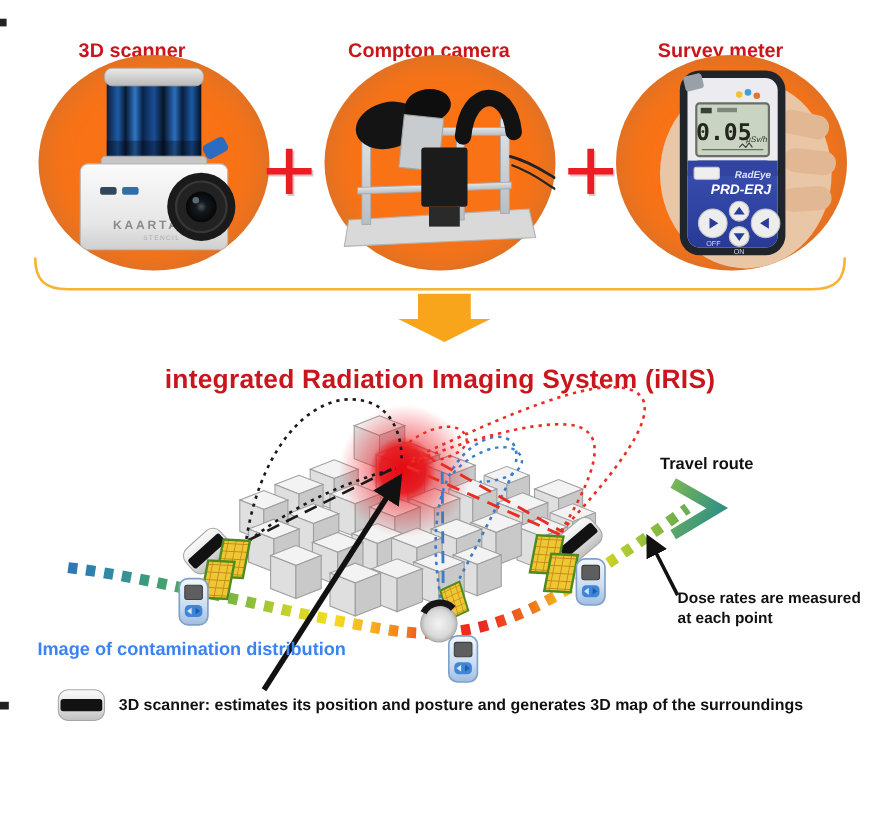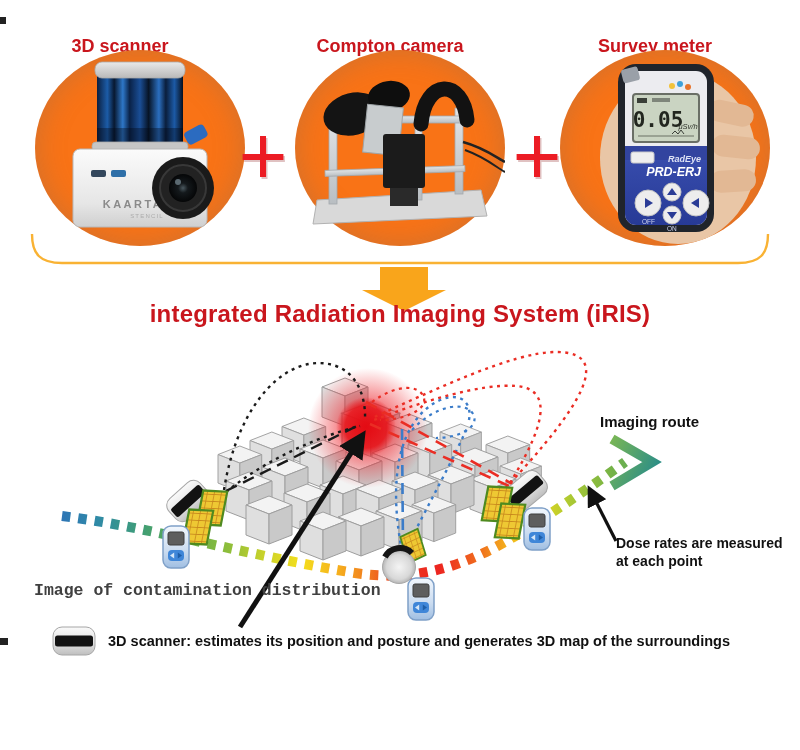--- a/index.html
+++ b/index.html
@@ -7,26 +7,26 @@
         font-family:"Liberation Sans",sans-serif;}
   .device-label{position:absolute;top:36px;width:210px;text-align:center;
         font-size:18px;font-weight:700;color:#C9161D;}
   .photo{position:absolute;top:50px;width:210px;height:196px;border-radius:50%;
         background:#f97316;box-shadow:inset 0 0 30px rgba(110,110,110,.30);}
   .photo svg{display:block;}
   .plus{position:absolute;top:108px;width:70px;height:96px;text-align:center;
         font-size:84px;line-height:94px;font-weight:400;color:#EC1C24;
         text-shadow:1.5px 1.5px 0 rgba(130,10,10,.25);}
   .brace-arrow{position:absolute;left:0;top:228px;}
-  .main-title{position:absolute;left:0;top:300px;width:800px;text-align:center;
+  .main-title{position:absolute;left:0;top:332px;width:800px;text-align:center;
         font-size:24px;font-weight:700;color:#C9161D;letter-spacing:.2px;}
   .illustration-svg{position:absolute;left:0;top:350px;}
   .travel-route-label{position:absolute;left:600px;top:413px;font-size:15px;font-weight:700;color:#111;}
   .dose-note{position:absolute;left:616px;top:534px;width:190px;font-size:14px;font-weight:700;color:#111;line-height:1.32;}
-  .contamination-label{position:absolute;left:34px;top:581px;font-size:16.5px;font-weight:700;color:#404040;font-family:Liberation Mono, monospace;}
+  .contamination-label{position:absolute;left:34px;top:581px;font-size:16.5px;font-weight:700;color:#3b82f6;}
   .legend{position:absolute;left:0;top:621px;width:800px;}
   .legend-row{display:flex;align-items:center;height:40px;margin-bottom:3px;padding-left:52px;}
   .legend-icon{width:44px;flex:0 0 44px;display:flex;justify-content:flex-start;align-items:center;}
   .legend-text{font-size:14.5px;font-weight:700;color:#111;padding-left:12px;white-space:nowrap;}
   .edge-artifact{position:absolute;background:#222;}
 </style>
 </head>
 <body>
 
 <div class="page">
@@ -338,21 +338,21 @@
       <use href="#discIcon" transform="translate(526,491) rotate(-40)"></use>
       <use href="#panelIcon" transform="translate(497,504) rotate(3) skewX(-8)"></use>
       <use href="#panelIcon" transform="translate(510,521) rotate(3) skewX(-8)"></use>
       <use href="#meterIcon" transform="translate(537,529)"></use>
     </g>
 
     <line x1="240" y1="627" x2="362" y2="436" stroke="#111" stroke-width="5" marker-end="url(#mBig)"></line>
     <line x1="616" y1="541" x2="590" y2="490" stroke="#111" stroke-width="3.2" marker-end="url(#mSmall)"></line>
   </svg>
 
-  <div class="travel-route-label">Imaging route</div>
+  <div class="travel-route-label">Travel route</div>
   <div class="dose-note">
     <div>Dose rates are measured</div>
     <div>at each point</div>
   </div>
   <div class="contamination-label">Image of contamination distribution</div>
 
   <div class="legend">
     <div class="legend-row">
       <span class="legend-icon">
         <svg width="44" height="32" viewBox="-22 -16 44 32">

